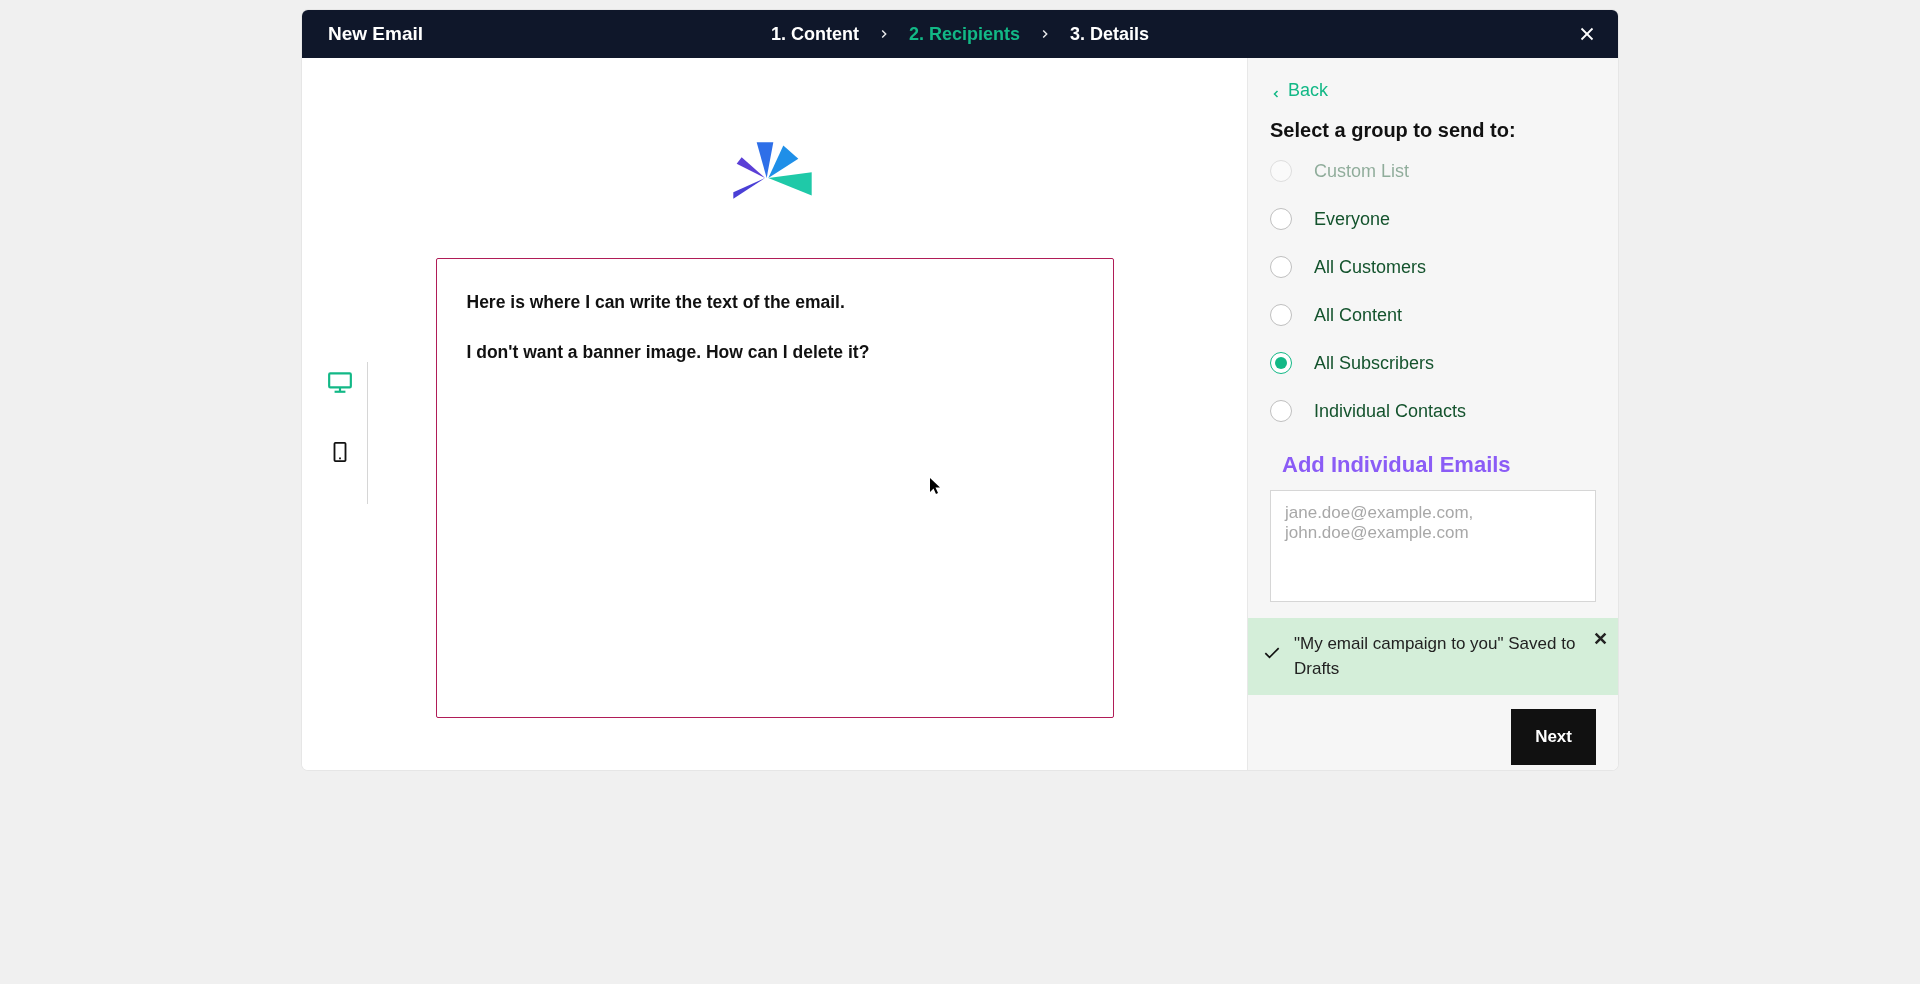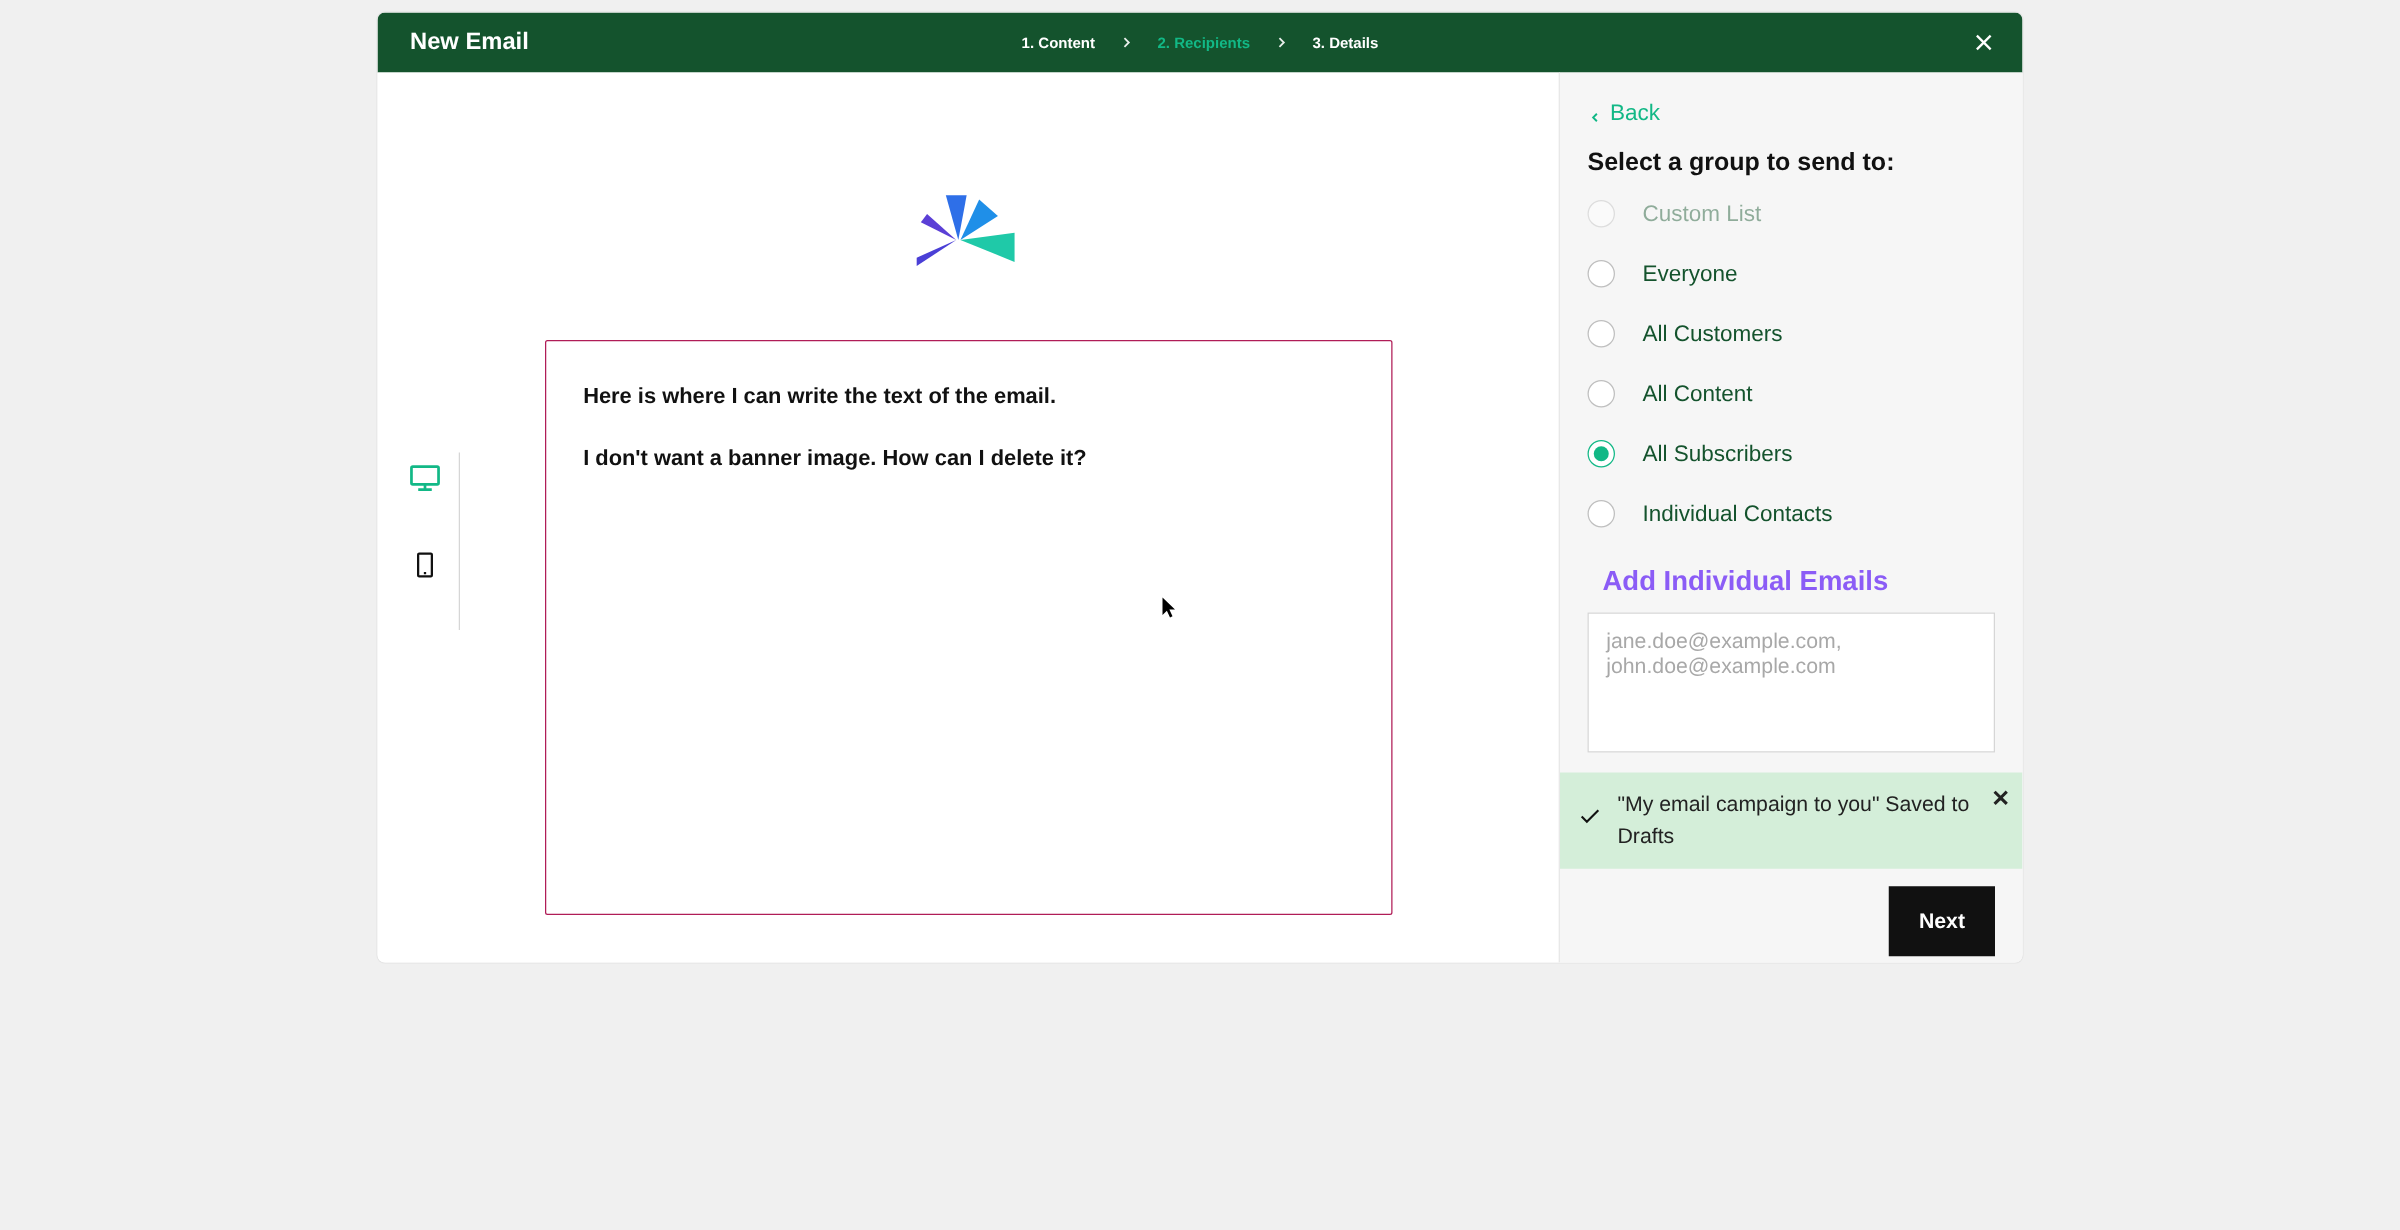--- a/index.html
+++ b/index.html
@@ -18,40 +18,40 @@
     background: #fff;
     border-radius: 6px;
     overflow: hidden;
     display: flex;
     flex-direction: column;
     box-shadow: 0 0 0 1px rgba(0,0,0,0.04);
   }
 
   
   .modal-header {
-    background: #14532d;
+    background: #0f172a;
     color: #fff;
     height: 48px;
     display: flex;
     align-items: center;
     padding: 0 20px 0 26px;
     position: relative;
   }
   .modal-title {
     font-size: 19px;
     font-weight: 700;
   }
   .steps {
     position: absolute;
     left: 50%;
     transform: translateX(-50%);
     display: flex;
     align-items: center;
     gap: 18px;
-    font-size: 12px;
+    font-size: 18px;
   }
   .step { color: #fff; font-weight: 600; }
   .step.active { color: #12b886; }
   .chevron-sep { color: #fff; opacity: 0.9; display:flex; align-items:center; }
   .close-btn {
     margin-left: auto;
     color: #fff;
     cursor: pointer;
     display:flex;
     align-items:center;
@@ -61,21 +61,21 @@
   .modal-body {
     flex: 1;
     display: flex;
     min-height: 0;
   }
 
   .preview-pane {
     flex: 1;
     background: #fff;
     position: relative;
-    padding: 34px 30px 0 30px;
+    padding: 20px 30px 0 30px;
     overflow: hidden;
   }
 
   .device-switch {
     position: absolute;
     left: 18px;
     top: 310px;
     display: flex;
     flex-direction: column;
     gap: 42px;

